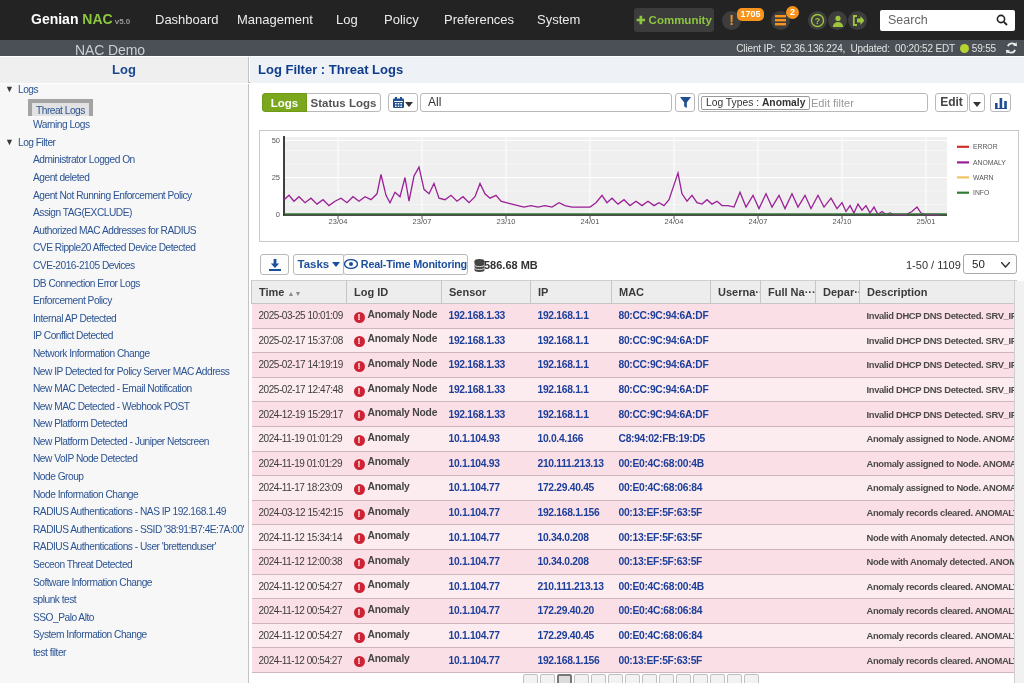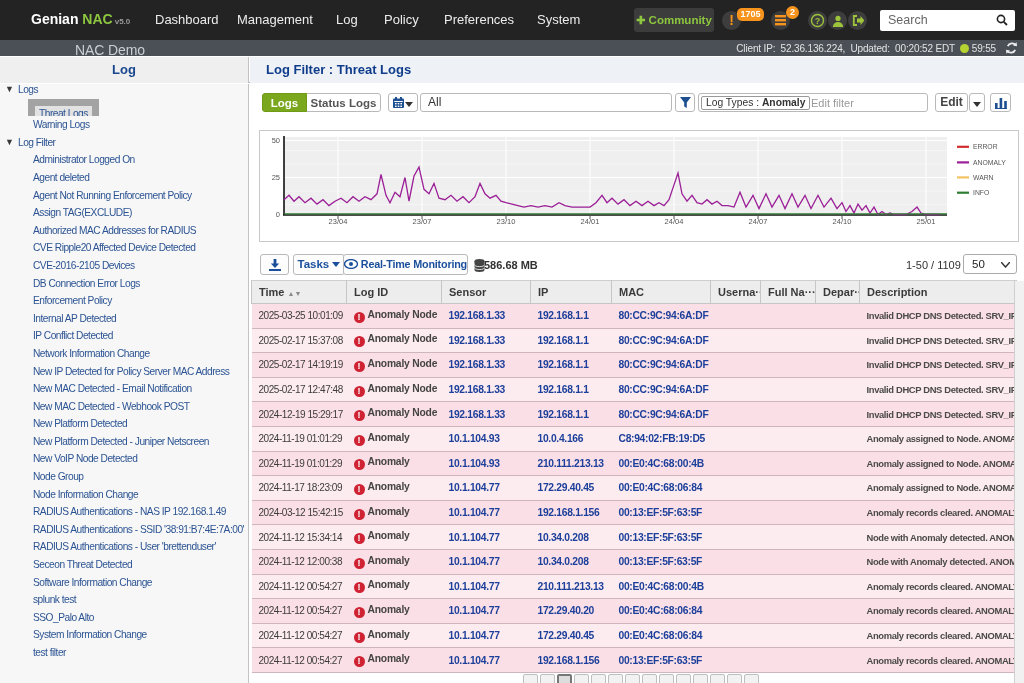--- a/index.html
+++ b/index.html
@@ -14,28 +14,28 @@
 .badge{position:absolute;background:#f7941d;color:#fff;font-weight:bold;border-radius:5px;text-align:center;}
 #search{position:absolute;left:880px;top:10px;width:135px;height:21px;background:#fff;border-radius:2px;}
 #search span{position:absolute;left:8px;top:3px;font-size:12.5px;color:#666;}
 
 #subbar{position:absolute;left:0;top:40px;width:1024px;height:16px;background:#4a5056;}
 #subbar .tab{position:absolute;left:75px;top:2px;font-size:14px;letter-spacing:-0.1px;color:#c9ced2;}
 #subbar .right{position:absolute;right:28px;top:2.5px;font-size:10px;letter-spacing:-0.15px;color:#e3e3e3;}
 
 #band{position:absolute;left:0;top:57px;width:1024px;height:26px;border-bottom:1px solid #a9adb3;}
 #bandL{position:absolute;left:0;top:0;width:249px;height:26px;background:#efefef;border-right:1px solid #c3c3c3;text-align:center;line-height:26px;font-size:13px;font-weight:bold;color:#19478f;}
-#bandR{position:absolute;left:250px;top:0;width:774px;height:26px;background:#eef1f5;line-height:26px;font-size:13px;font-weight:bold;color:#0f3d8c;padding-left:16px;}
+#bandR{position:absolute;left:250px;top:0;width:774px;height:26px;background:#eef1f5;line-height:26px;font-size:13px;font-weight:bold;color:#0f3d8c;padding-left:8px;}
 
 #side{position:absolute;left:0;top:84px;width:249px;height:599px;background:#f7f7f7;border-right:1px solid #c3c3c3;overflow:hidden;}
 .titem{position:relative;height:17.6px;line-height:17.6px;font-size:10.2px;letter-spacing:-0.5px;color:#2c5493;white-space:nowrap;overflow:hidden;}
 .titem .arr{position:absolute;left:5px;top:0px;color:#3a3a3a;font-size:9px;}
 .lv0{padding-left:18px;}
 .lv1{padding-left:33px;}
-.sel{display:inline-block;background:#e2e2e2;border:7px solid #a3a3a3;padding:0 4px;margin-left:-5px;line-height:15px;}
+.sel{display:inline-block;background:#e2e2e2;border:4px solid #a3a3a3;padding:0 4px;margin-left:-5px;line-height:15px;}
 </style></head><body>
 <div id="topbar">
  <div id="logo">Genian <span class="nac">NAC</span><span class="ver">v5.0</span></div>
  <div class="topnav" style="left:155px;">Dashboard</div>
  <div class="topnav" style="left:237px;">Management</div>
  <div class="topnav" style="left:336px;">Log</div>
  <div class="topnav" style="left:384px;">Policy</div>
  <div class="topnav" style="left:444px;">Preferences</div>
  <div class="topnav" style="left:537px;">System</div>
  <div id="community"><span style="font-size:11px;">✚</span>&nbsp;Community</div>

